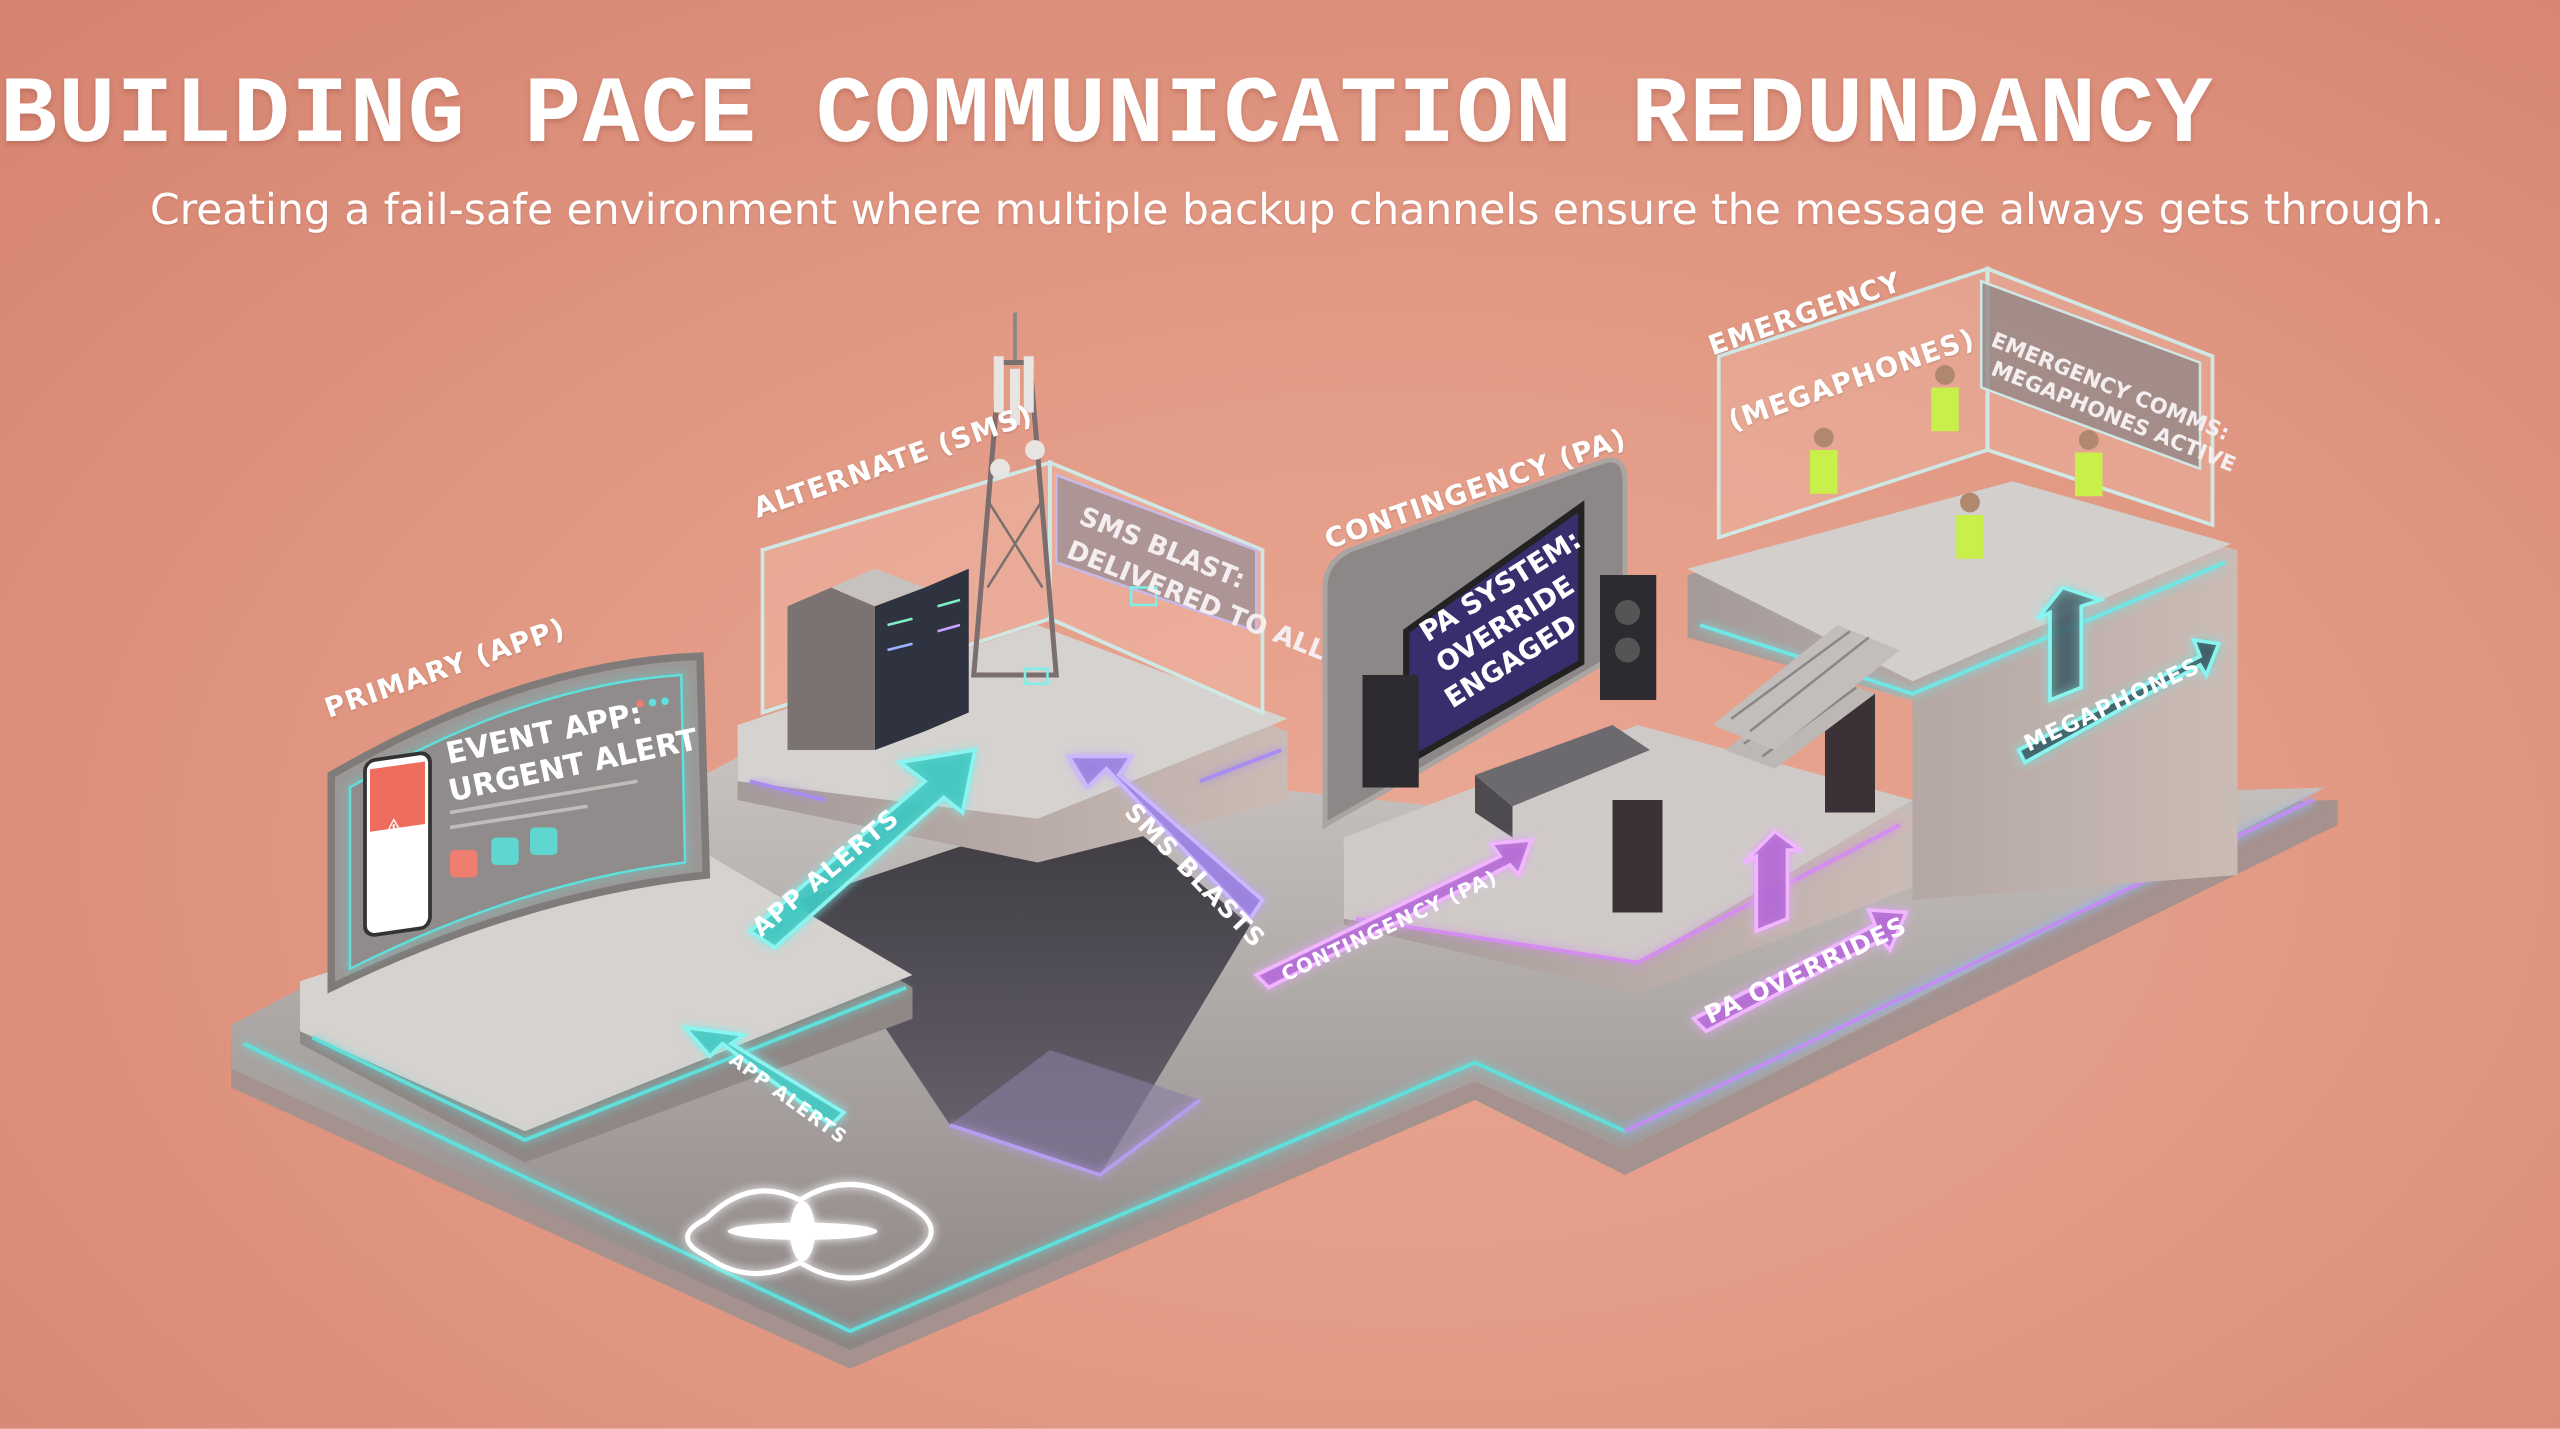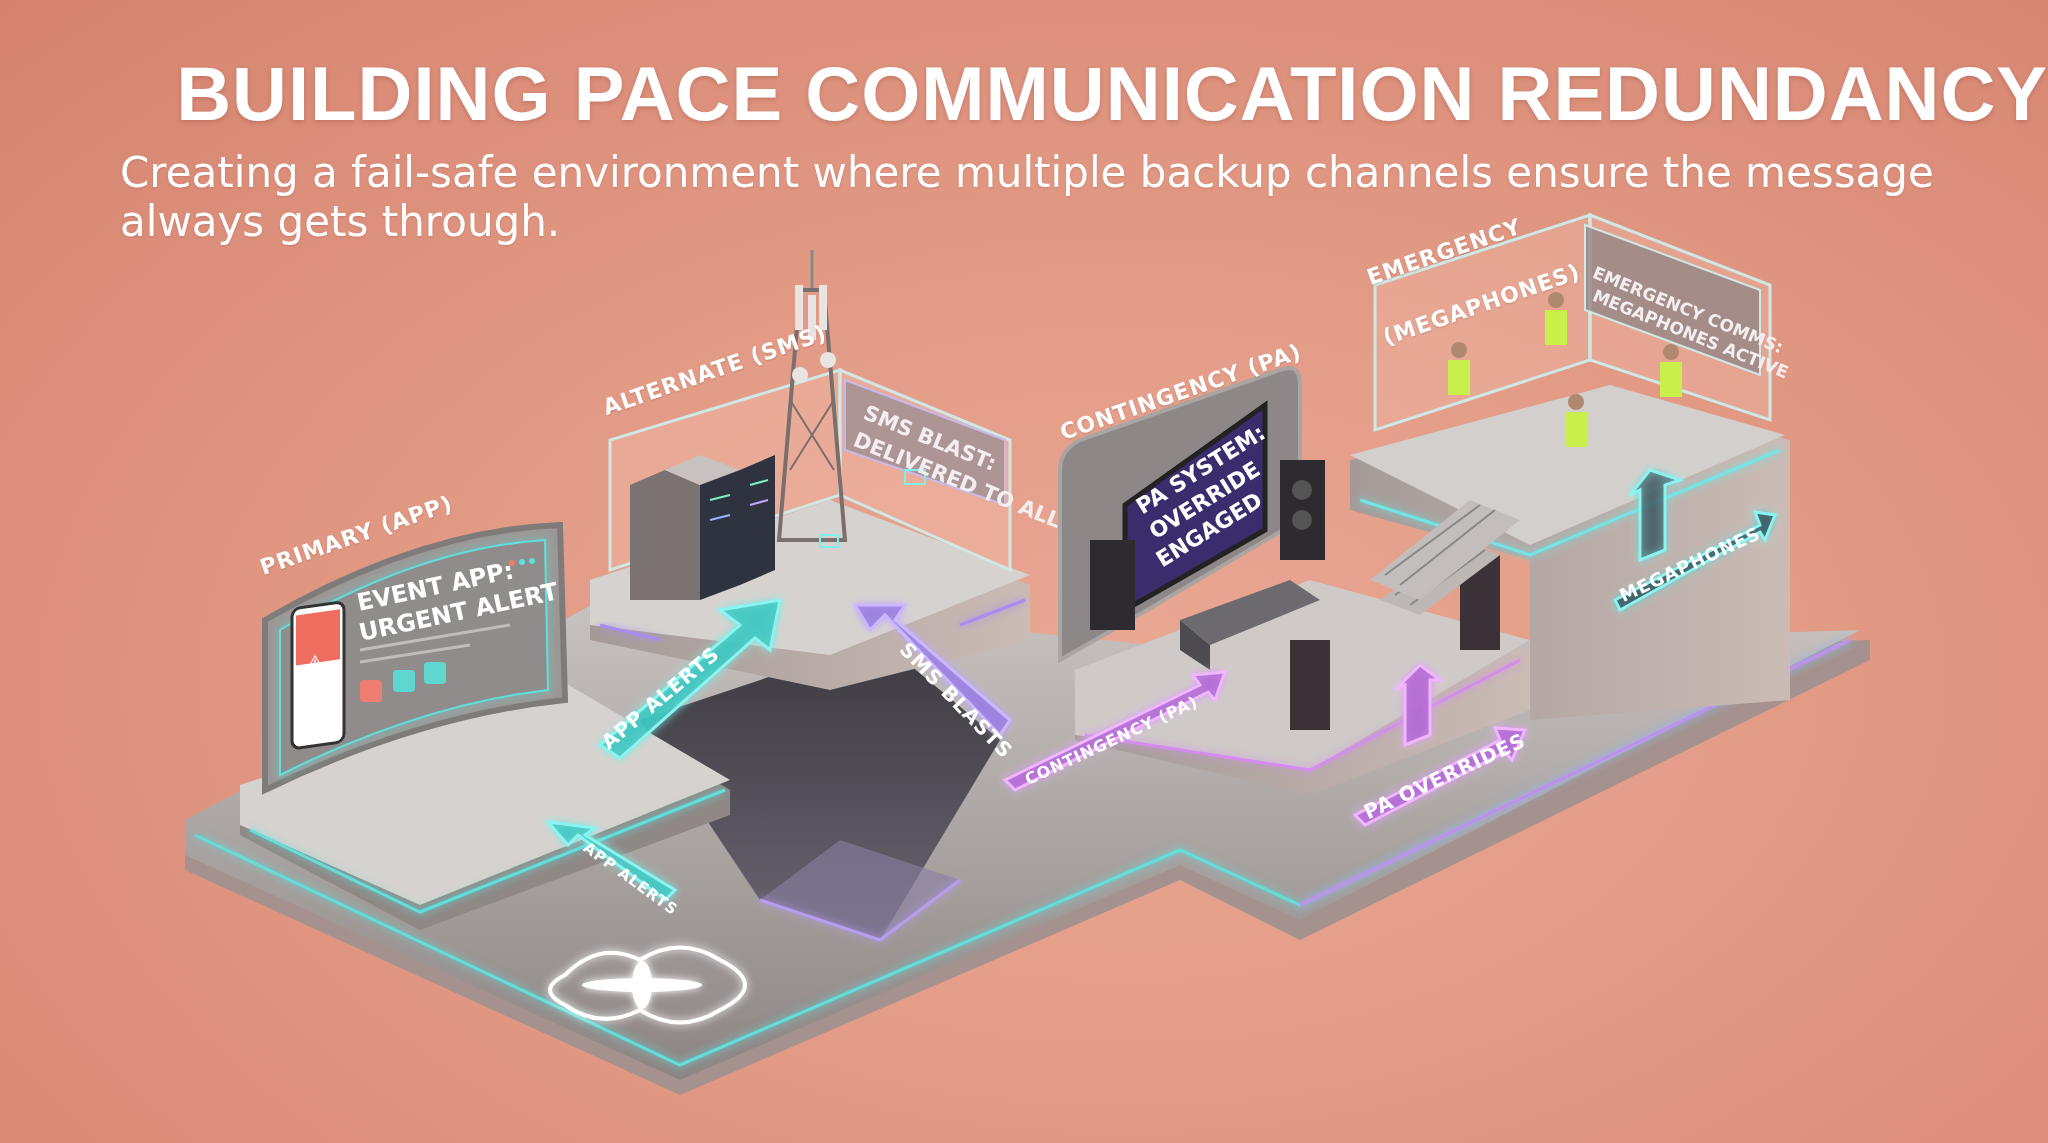--- a/index.html
+++ b/index.html
@@ -2,28 +2,28 @@
 <html><head>
 <meta charset="utf-8">
 <style>
   html, body { margin:0; padding:0; }
   body {
     width:2048px; height:1143px; overflow:hidden; position:relative;
     background: radial-gradient(ellipse at 55% 60%, #eaa894 0%, #e29a85 45%, #d5836f 100%);
     font-family: "Liberation Sans", sans-serif;
   }
   .title {
-    position:absolute; left:0; right:0; top:50px; text-align:right;
+    position:absolute; left:0; right:0; top:50px; text-align:left;
     color:#fff; font-weight:bold; font-size:76px; letter-spacing:1px;
-    font-family:Liberation Sans, sans-serif;
+    font-family:Liberation Mono, monospace;
     text-shadow: 0 2px 4px rgba(120,50,40,0.25);
   }
   .subtitle {
     position:absolute; left:120px; top:148px; color:#fff;
-    font-size:42px; font-family:"DejaVu Sans", sans-serif;
+    font-size:34px; font-family:"DejaVu Sans", sans-serif;
     text-shadow: 0 1px 2px rgba(120,50,40,0.2);
   }
   .scene { position:absolute; left:0; top:0; width:2048px; height:1143px; }
   .lbl {
     position:absolute; color:#fff; font-weight:bold; white-space:nowrap;
     font-family:"DejaVu Sans", sans-serif; transform-origin:left bottom;
   }
   .zone-label { font-size:22px; letter-spacing:1px; text-shadow:0 1px 2px rgba(0,0,0,0.15); }
   .screen-text { font-size:24px; line-height:1.1; }
   .arrow-text { font-size:20px; letter-spacing:1px; }

